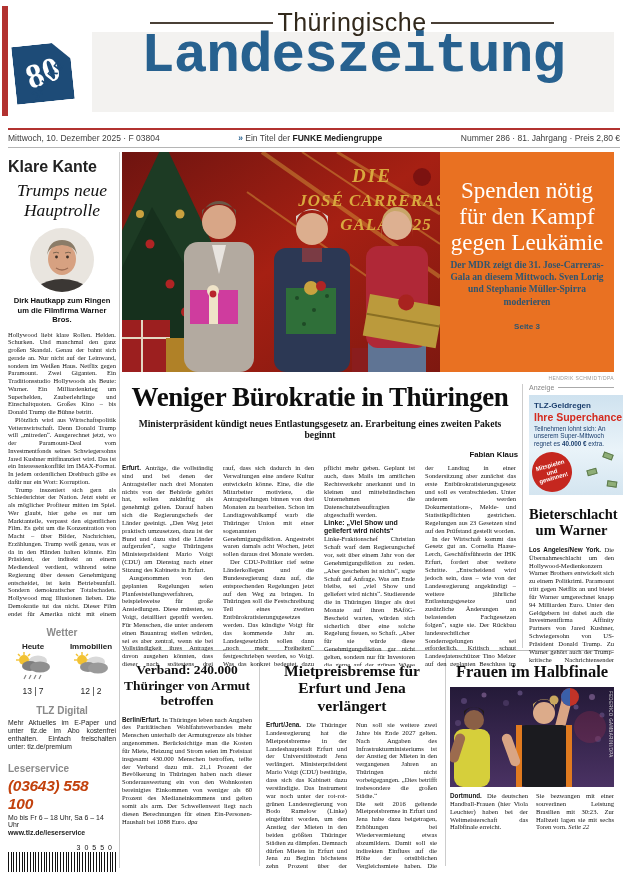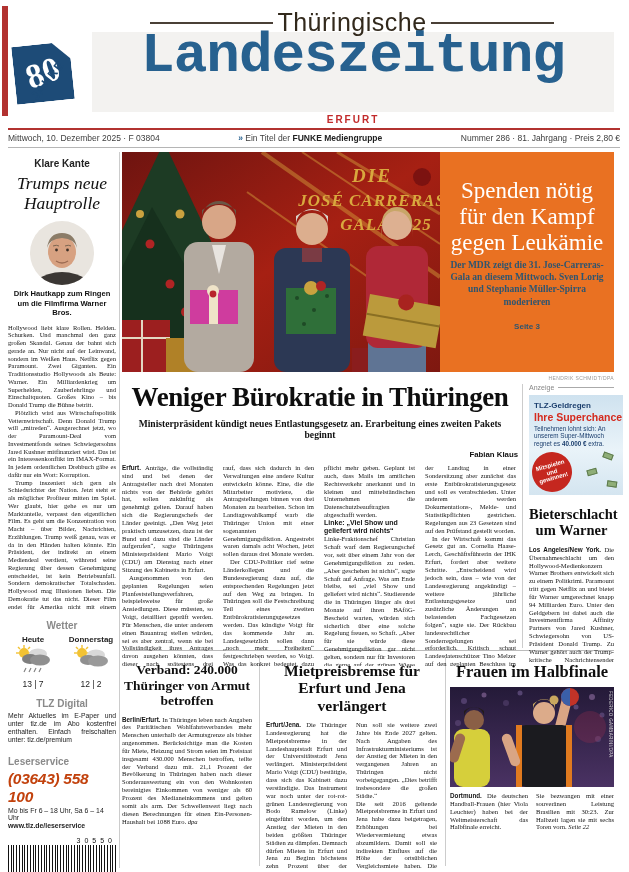--- a/index.html
+++ b/index.html
@@ -34,21 +34,21 @@
 
   
   .v1{position:absolute;left:119px;top:152px;width:1px;height:716px;background:#ccc;}
   .v2{position:absolute;left:522px;top:384px;width:1px;height:264px;background:#ccc;}
   .v3{position:absolute;left:259px;top:658px;width:1px;height:208px;background:#ccc;}
   .v4{position:absolute;left:445px;top:658px;width:1px;height:208px;background:#ccc;}
   .h1{position:absolute;left:122px;top:650px;width:492px;height:1px;background:#bbb;}
 
   
   .colL{position:absolute;left:8px;top:158px;width:108px;}
-  .colL .kicker{text-align:center;font-weight:bold;font-size:10px;color:#222;}
+  .colL .kicker{text-align:left;font-weight:bold;font-size:16px;color:#222;}
   .colL .otitle{text-align:center;font-family:"Liberation Serif",serif;font-style:italic;
                 font-size:17.5px;line-height:1.12;margin-top:5px;color:#111;}
   .portrait{display:block;margin:8px auto 4px;}
   .colL .ocap{text-align:center;font-weight:bold;font-size:7.6px;line-height:1.25;color:#111;}
   .obody{margin-top:6px;font-family:"Liberation Serif",serif;font-size:6.5px;line-height:7.75px;
          text-align:justify;height:288px;overflow:hidden;color:#141414;}
   .obody p{margin:0;}
   .obody p.ind{text-indent:7px;}
 
   .wx{margin-top:8px;text-align:center;}
@@ -156,21 +156,20 @@
   <div class="mh-badge">
     <span class="n">80</span>
   </div>
   <div class="mh-jahre">JAHRE</div>
   <div class="mh-overtitle">
     <span class="ln"></span>
     <span class="t">Thüringische</span>
     <span class="ln"></span>
   </div>
   <div class="mh-title">Landeszeitung</div>
-  <div class="mh-city">ERFURT</div>
   <div class="mh-redrule"></div>
   <div class="mh-info">
     <span>Mittwoch, 10. Dezember 2025 · F 03804</span>
     <span><span class="mark">»</span><span> Ein Titel der </span><b>FUNKE Mediengruppe</b></span>
     <span>Nummer 286 · 81. Jahrgang · Preis 2,80 €</span>
   </div>
   <div class="mh-grayrule"></div>
 
   <div class="v1"></div>
   <div class="v2"></div>
@@ -227,21 +226,21 @@
             <g stroke="#7e7e7e" stroke-width="1.1">
                 <line x1="13" y1="24" x2="11" y2="28"></line>
                 <line x1="18" y1="24" x2="16" y2="28"></line>
                 <line x1="23" y1="24" x2="21" y2="28"></line>
                 <line x1="28" y1="24" x2="26" y2="28"></line>
               </g>
           </svg>
           <div class="t">13 | 7</div>
         </div>
         <div class="wx-cell">
-          <div class="d">Donnerstag</div>
+          <div class="d">Immobilien</div>
           <svg width="40" height="30" viewBox="0 0 40 30">
             <g stroke="#f2c233" stroke-width="1.4">
                 <line x1="11" y1="1" x2="11" y2="4"></line>
                 <line x1="3" y1="9" x2="6" y2="9"></line>
                 <line x1="5" y1="3" x2="7" y2="5"></line>
                 <line x1="17" y1="3" x2="15" y2="5"></line>
                 <line x1="19" y1="9" x2="16" y2="9"></line>
               </g>
             <circle cx="11" cy="9" r="5" fill="#f2c233"></circle>
             <ellipse cx="25" cy="11" rx="9" ry="5.5" fill="#d9d9d9"></ellipse>

